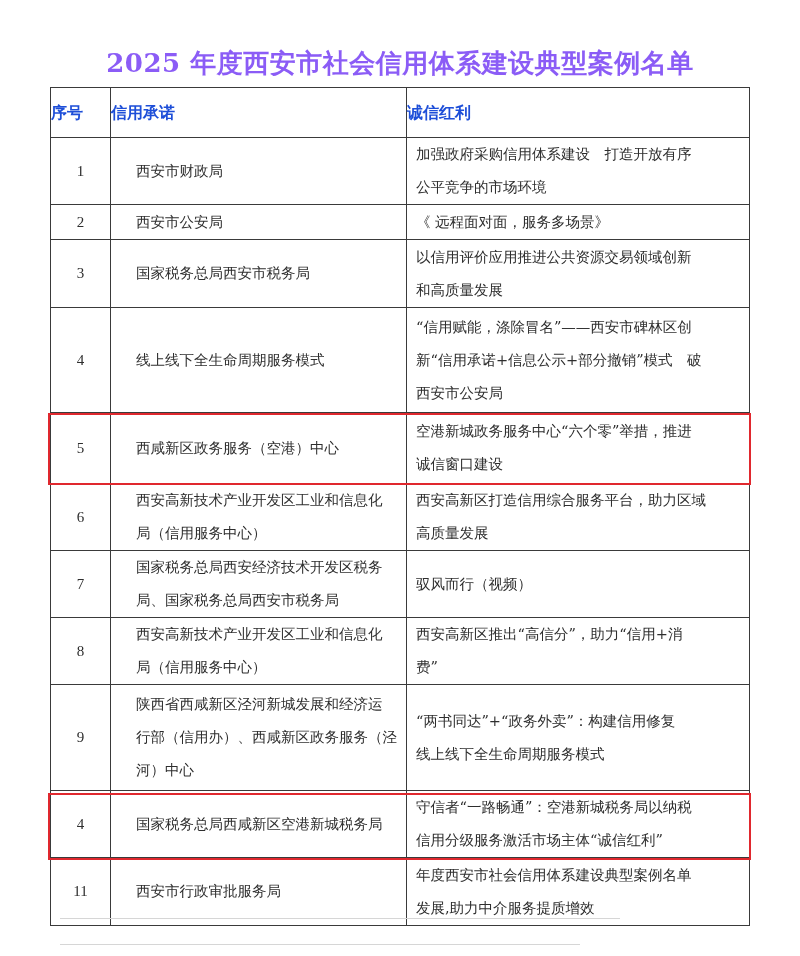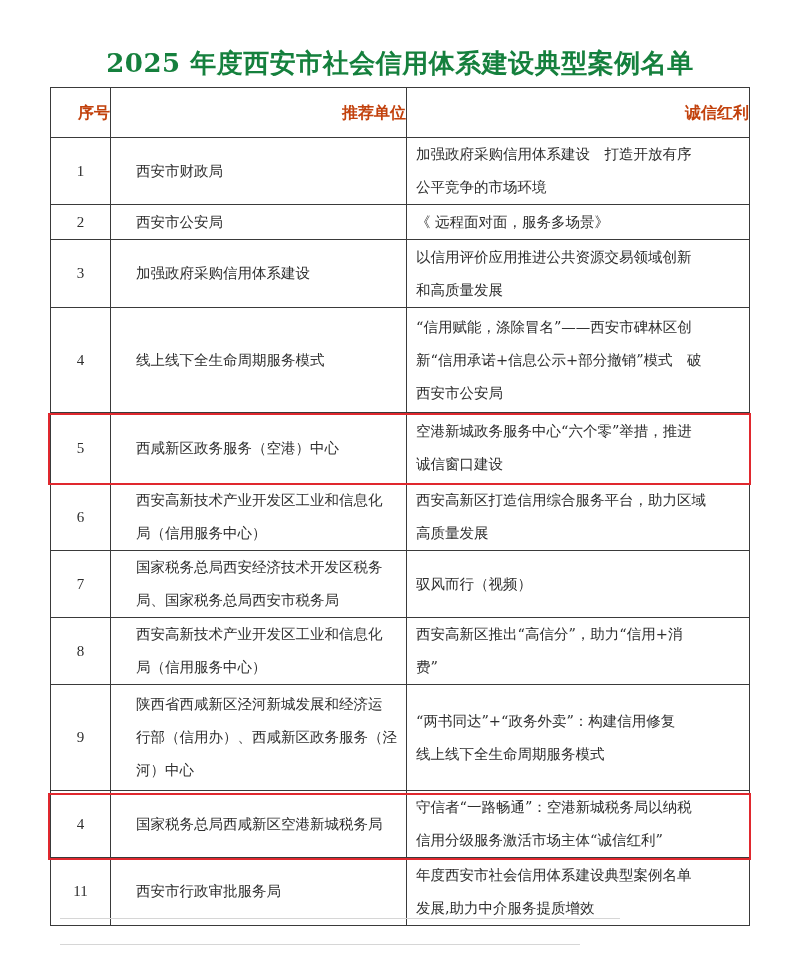--- a/index.html
+++ b/index.html
@@ -18,21 +18,21 @@
   .doc-title {
     position: absolute;
     left: 0;
     top: 46px;
     width: 800px;
     text-align: center;
     font-family: "DejaVu Serif", "Liberation Serif", serif;
     font-weight: bold;
     font-size: 26px;
     letter-spacing: 0.5px;
-    color: #15803d;
+    color: #8b5cf6;
   }
   .table-wrap {
     position: absolute;
     left: 50px;
     top: 87px;
     width: 699px;
   }
   table {
     border-collapse: collapse;
     width: 699px;
@@ -44,22 +44,22 @@
     font-size: 14.5px;
     line-height: 33px;
     vertical-align: middle;
     color: #2e2e2e;
   }
   th {
     font-family: "DejaVu Sans", "Liberation Sans", sans-serif;
     font-weight: bold;
     font-size: 16px;
     height: 49px;
-    text-align: right;
-    color: #c2410c;
+    text-align: left;
+    color: #1d4ed8;
   }
   col.c-no { width: 60px; }
   col.c-unit { width: 296px; }
   col.c-case { width: 343px; }
   td.no {
     text-align: center;
     font-family: "Liberation Serif", "DejaVu Serif", serif;
     font-size: 15px;
   }
   td.unit {
@@ -91,21 +91,21 @@
 <div class="table-wrap">
   <table>
     <colgroup>
       <col class="c-no">
       <col class="c-unit">
       <col class="c-case">
     </colgroup>
     <thead>
       <tr>
         <th>序号</th>
-        <th>推荐单位</th>
+        <th>信用承诺</th>
         <th>诚信红利</th>
       </tr>
     </thead>
     <tbody>
 
       <tr style="height:67px">
         <td class="no">1</td>
         <td class="unit">
           <span class="line">西安市财政局</span>
         </td>
@@ -121,21 +121,21 @@
           <span class="line">西安市公安局</span>
         </td>
         <td class="case">
           <span class="line">《 远程面对面，服务多场景》</span>
         </td>
       </tr>
 
       <tr style="height:68px">
         <td class="no">3</td>
         <td class="unit">
-          <span class="line">加强政府采购信用体系建设</span>
+          <span class="line">国家税务总局西安市税务局</span>
         </td>
         <td class="case">
           <span class="line">以信用评价应用推进公共资源交易领域创新</span>
           <span class="line">和高质量发展</span>
         </td>
       </tr>
 
       <tr style="height:105px">
         <td class="no">4</td>
         <td class="unit">

